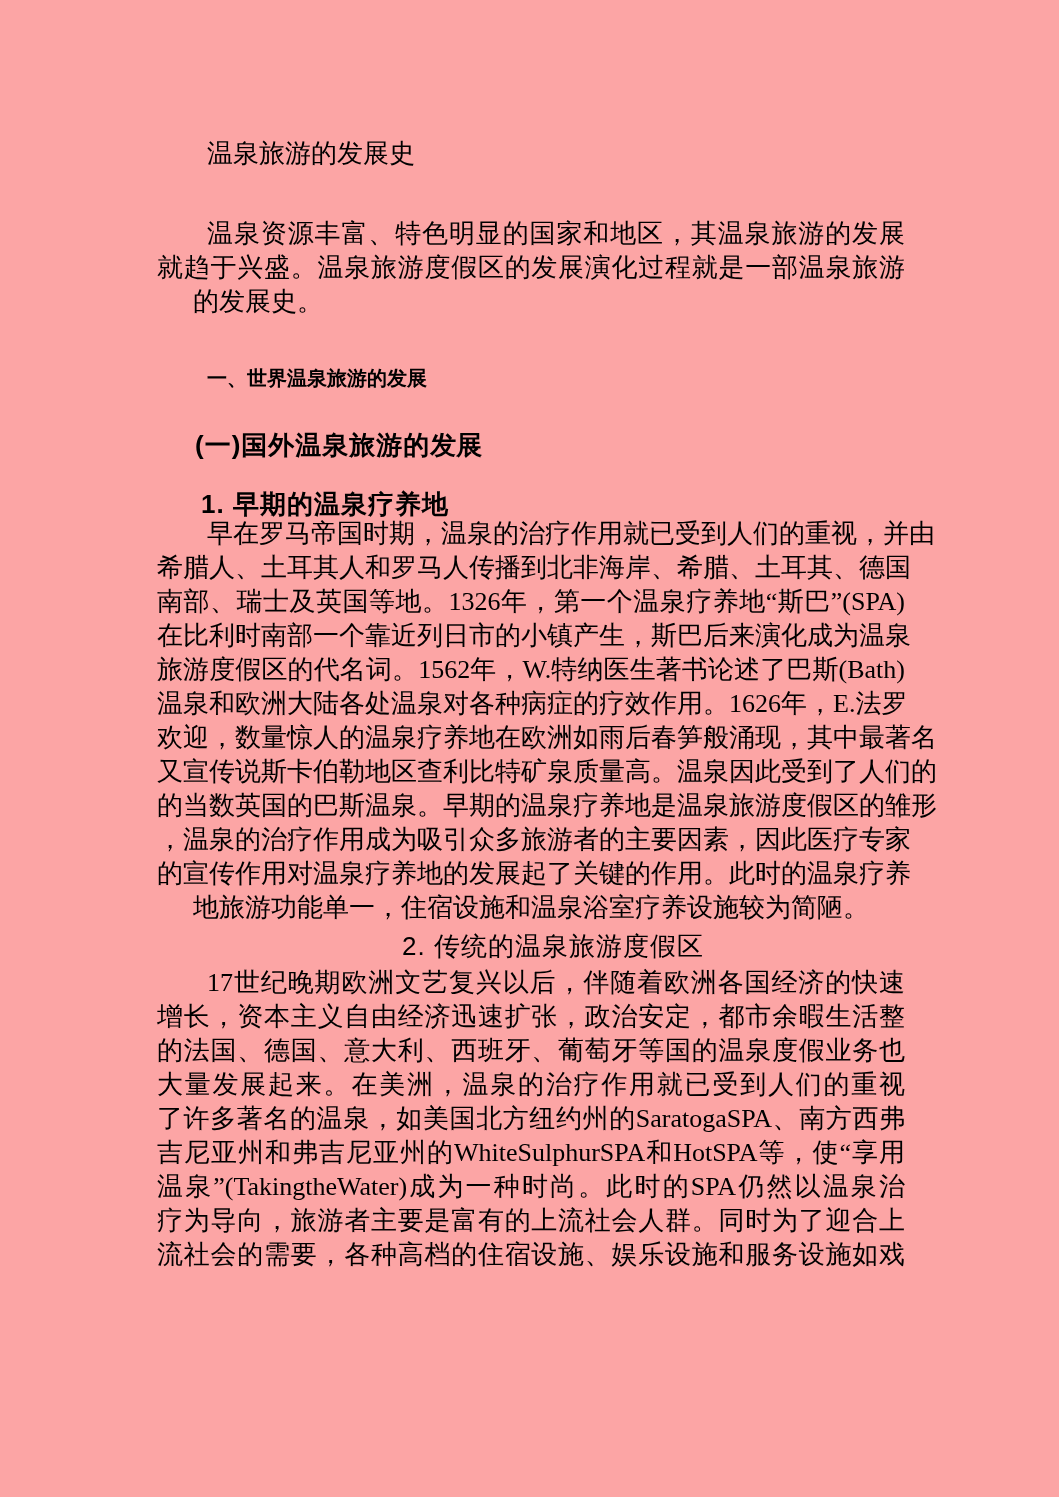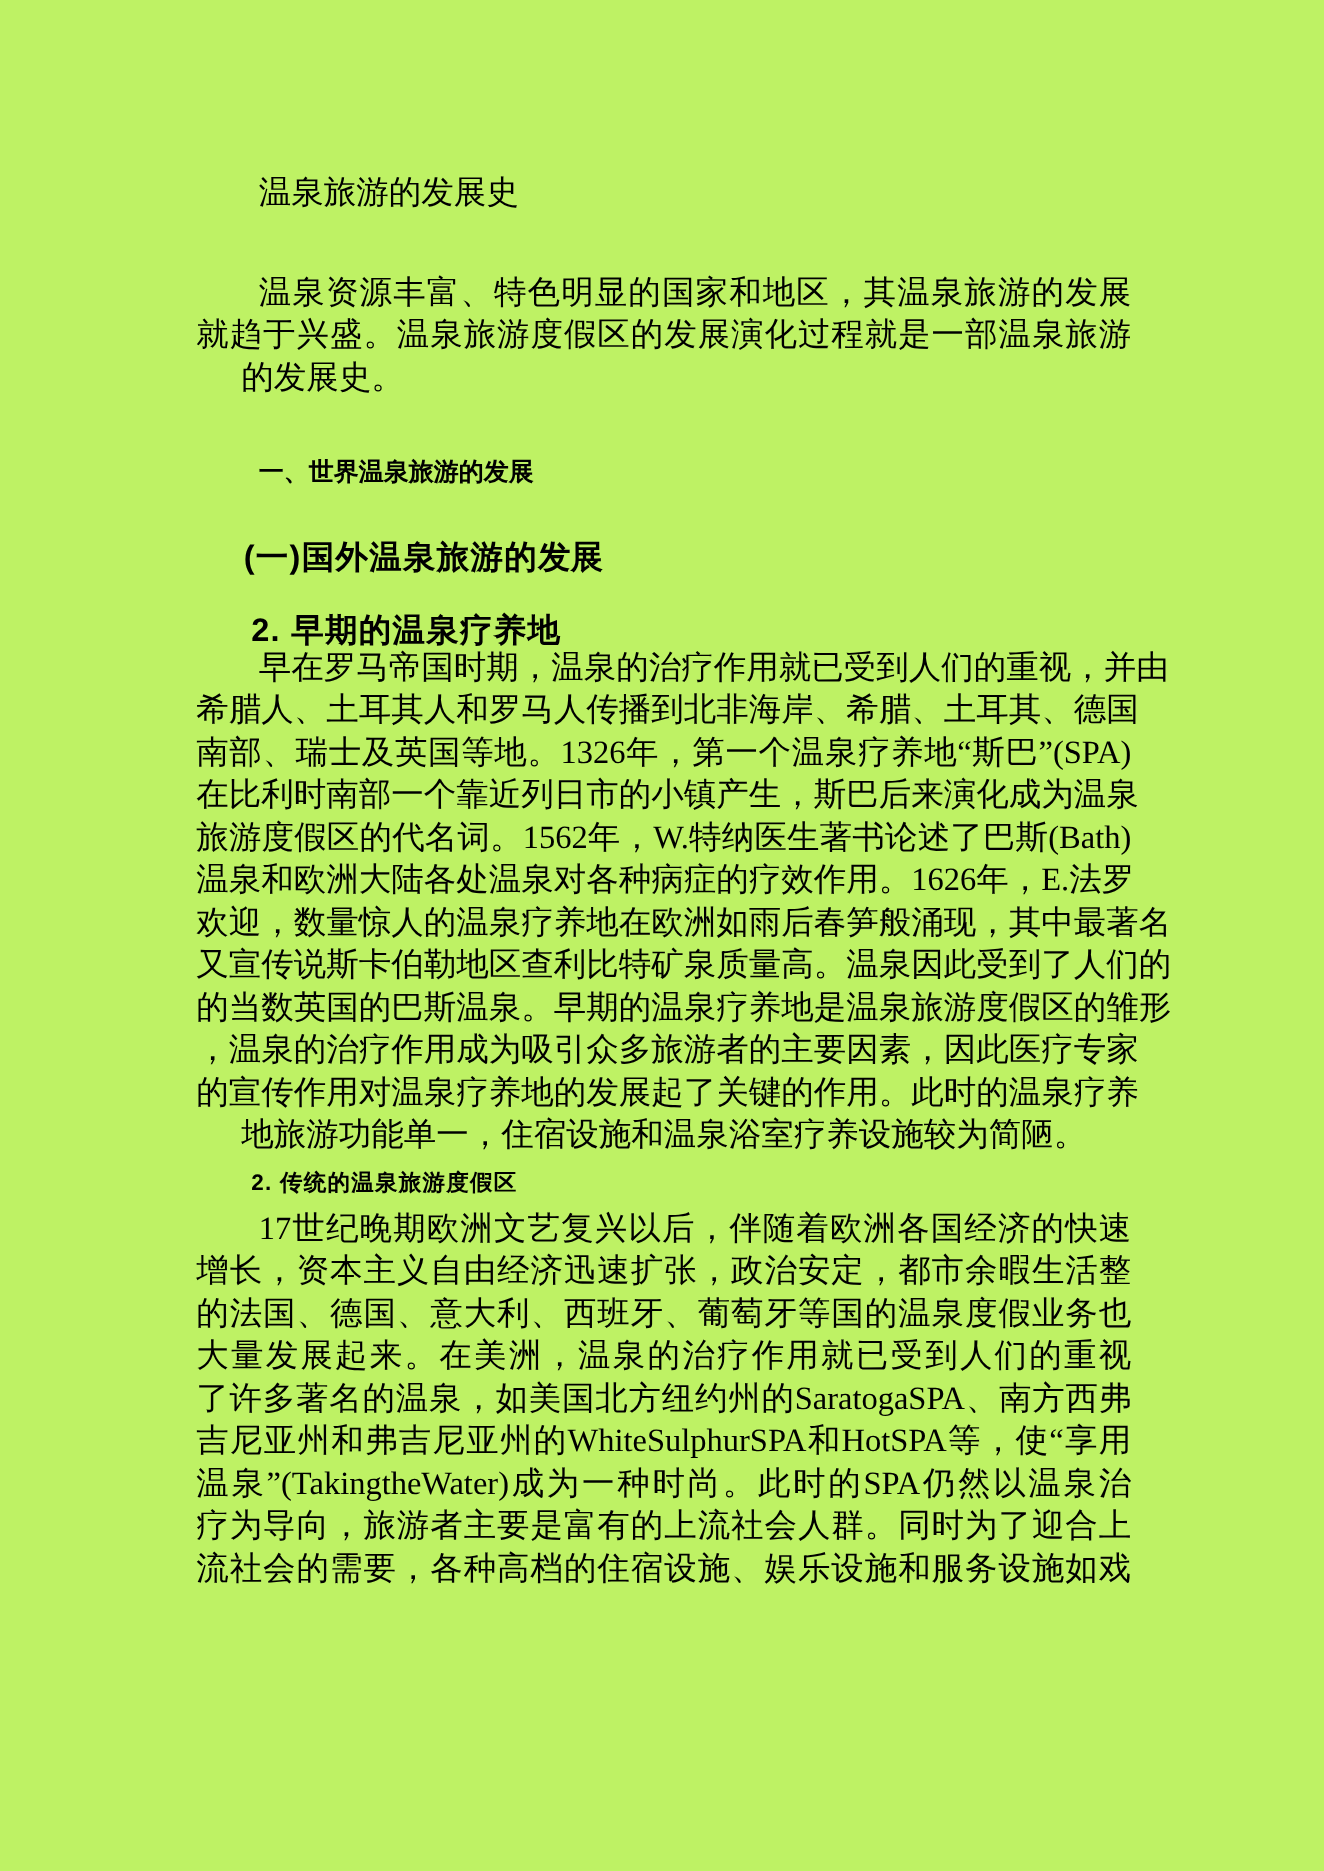--- a/index.html
+++ b/index.html
@@ -4,21 +4,21 @@
 <style>
   html, body {
     margin: 0;
     padding: 0;
     background: #ffffff;
   }
   .page {
     position: relative;
     width: 1059px;
     height: 1497px;
-    background: #bef264;
+    background: #fca5a5;
     color: #000000;
     font-family: "Liberation Serif", serif;
     overflow: hidden;
   }
   .block {
     position: absolute;
     left: 157px;
     width: 748px;
   }
   .doc-title {
@@ -73,46 +73,47 @@
     top: 487px;
     font-size: 26px;
     line-height: 34px;
     font-weight: bold;
     font-family: "Liberation Sans", sans-serif;
     text-indent: 44px;
     letter-spacing: 1px;
   }
   .h4 {
     top: 929px;
-    font-size: 18px;
+    font-size: 26px;
     line-height: 34px;
-    font-weight: bold;
+    font-weight: normal;
     font-family: "Liberation Sans", sans-serif;
     text-indent: 44px;
     letter-spacing: 1px;
+    text-align: center;
   }
 </style>
 </head>
 <body>
 
 <div class="page">
 
   <div class="block doc-title">温泉旅游的发展史</div>
 
   <div class="block para para-intro">
       <div class="line indent">温泉资源丰富、特色明显的国家和地区，其温泉旅游的发展</div>
       <div class="line">就趋于兴盛。温泉旅游度假区的发展演化过程就是一部温泉旅游</div>
       <div class="line no-just">的发展史。</div>
     </div>
 
   <div class="block h1">一、世界温泉旅游的发展</div>
 
   <div class="block h2"><span class="h2-strong">(一)国外温泉旅游的</span><span class="h2-tail">发展</span></div>
 
-  <div class="block h3">2. 早期的温泉疗养地</div>
+  <div class="block h3">1. 早期的温泉疗养地</div>
 
   <div class="block para para-early">
       <div class="line indent">早在罗马帝国时期，温泉的治疗作用就已受到人们的重视，并由</div>
       <div class="line">希腊人、土耳其人和罗马人传播到北非海岸、希腊、土耳其、德国</div>
       <div class="line">南部、瑞士及英国等地。1326年，第一个温泉疗养地“斯巴”(SPA)</div>
       <div class="line">在比利时南部一个靠近列日市的小镇产生，斯巴后来演化成为温泉</div>
       <div class="line">旅游度假区的代名词。1562年，W.特纳医生著书论述了巴斯(Bath)</div>
       <div class="line">温泉和欧洲大陆各处温泉对各种病症的疗效作用。1626年，E.法罗</div>
       <div class="line">欢迎，数量惊人的温泉疗养地在欧洲如雨后春笋般涌现，其中最著名</div>
       <div class="line">又宣传说斯卡伯勒地区查利比特矿泉质量高。温泉因此受到了人们的</div>

